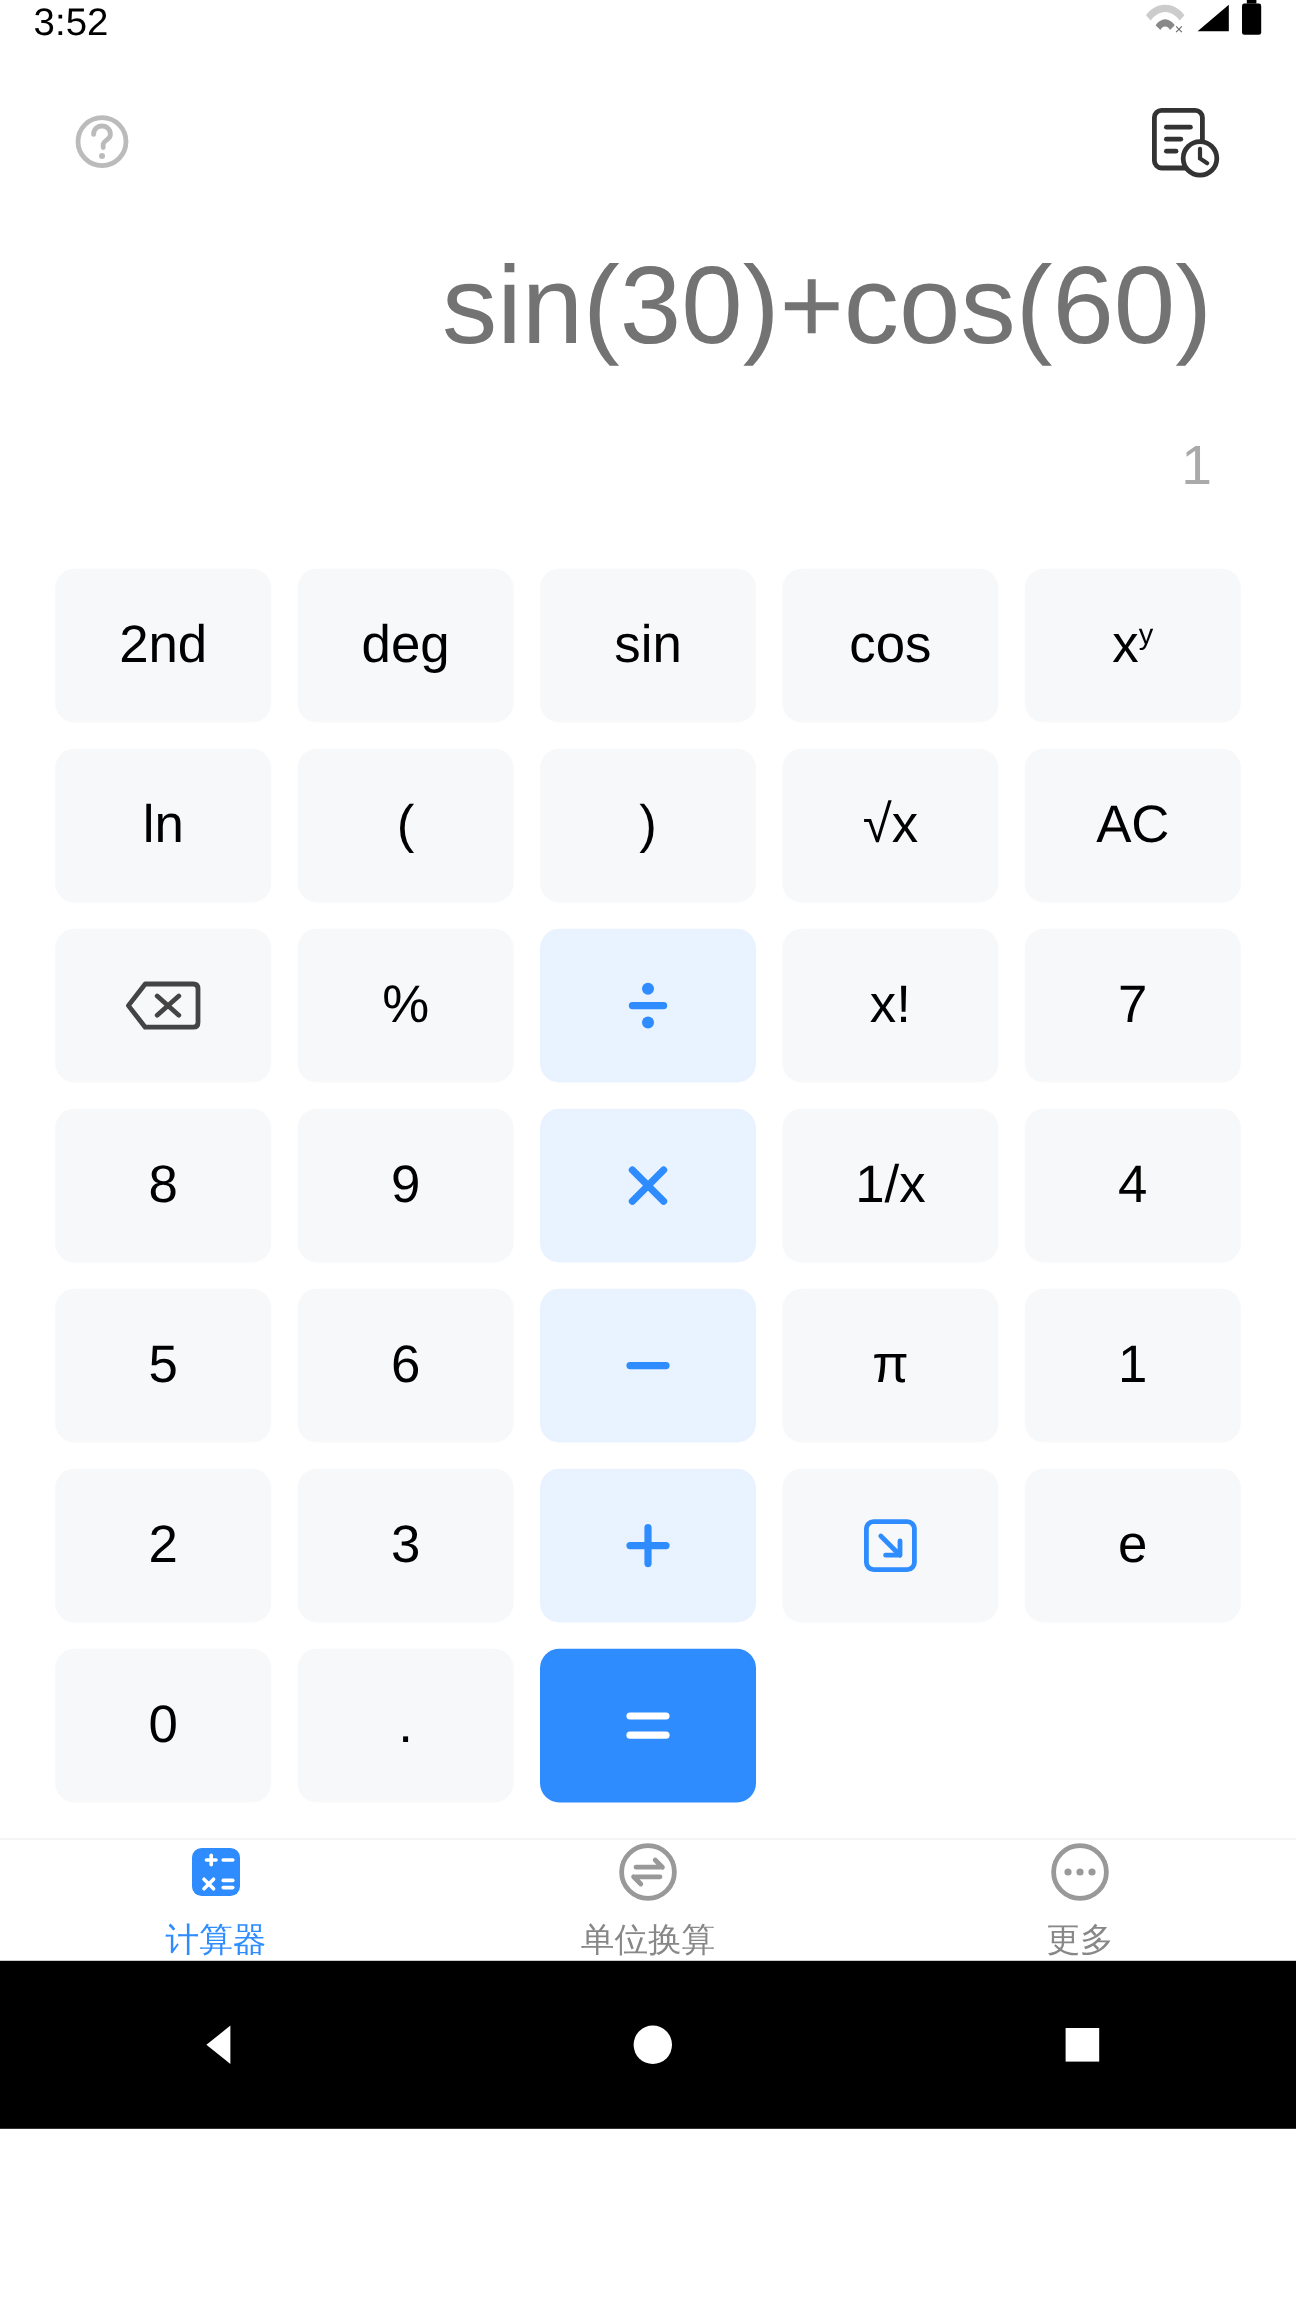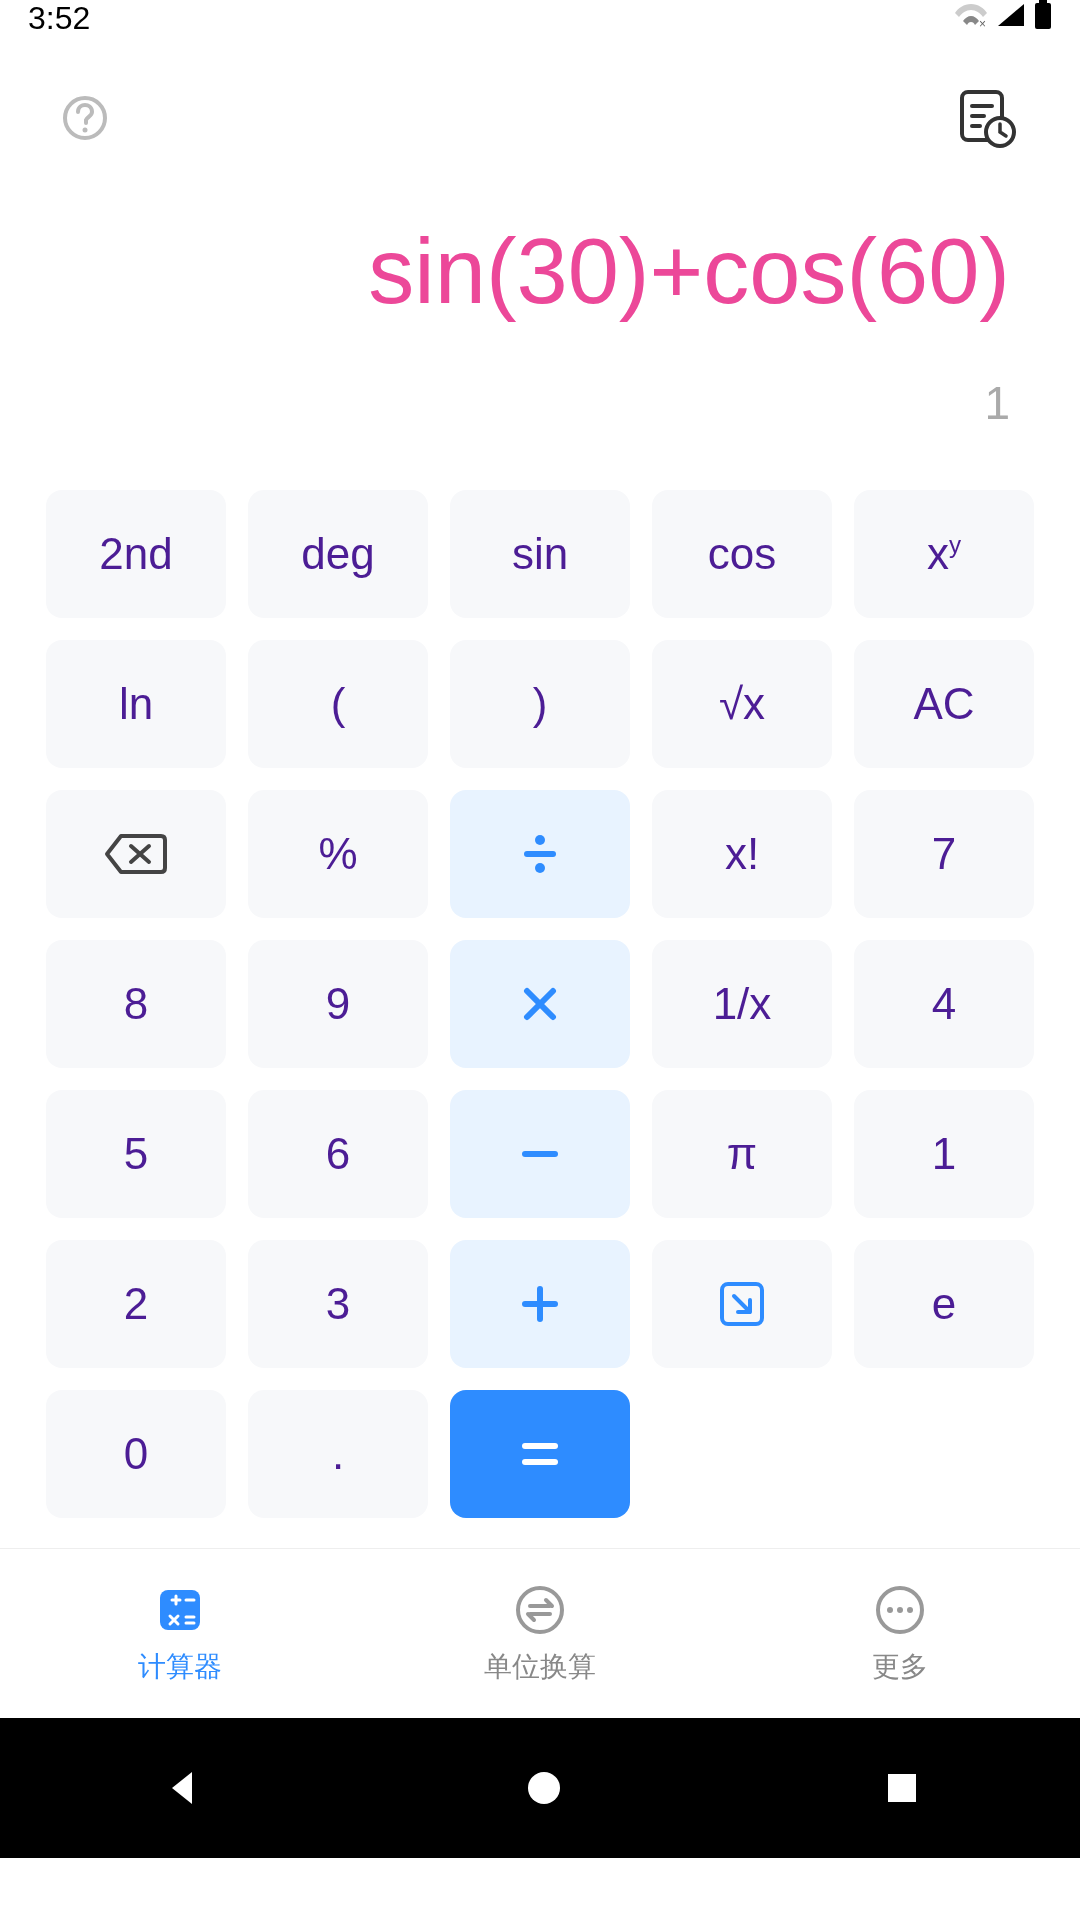--- a/index.html
+++ b/index.html
@@ -29,59 +29,59 @@
       justify-content: space-between;
       padding: 0 60px;
     }
     .display-area {
       flex: 0 0 auto;
       padding: 0 70px 40px;
       text-align: right;
     }
     .expression {
       font-size: 92px;
-      color: #ec4899;
+      color: #737373;
       font-weight: 400;
       line-height: 1.2;
-      margin-top: 36px;
+      margin-top: 20px;
     }
     .result {
       font-size: 46px;
       color: #aaa;
       margin-top: 50px;
     }
     .keypad {
       padding: 20px 46px 30px;
       display: grid;
       grid-template-columns: repeat(5, 1fr);
       grid-template-rows: repeat(7, 1fr);
       gap: 22px;
     }
     .key {
       background: #f7f8fa;
       border-radius: 16px;
       display: flex;
       align-items: center;
       justify-content: center;
       font-size: 44px;
-      color: #4c1d95;
+      color: #000000;
       cursor: pointer;
       height: 128px;
     }
     .key.op-light {
       background: #e8f3ff;
     }
     .key.op-solid {
       background: #2e8cff;
       color: #fff;
     }
     .key svg { display: block; }
     .sup { font-size: 0.55em; vertical-align: super; line-height: 0; }
     .bottom-nav {
-      height: 170px;
+      height: 102px;
       border-top: 1px solid #eee;
       display: flex;
     }
     .nav-item {
       flex: 1;
       display: flex;
       flex-direction: column;
       align-items: center;
       justify-content: center;
       gap: 10px;

